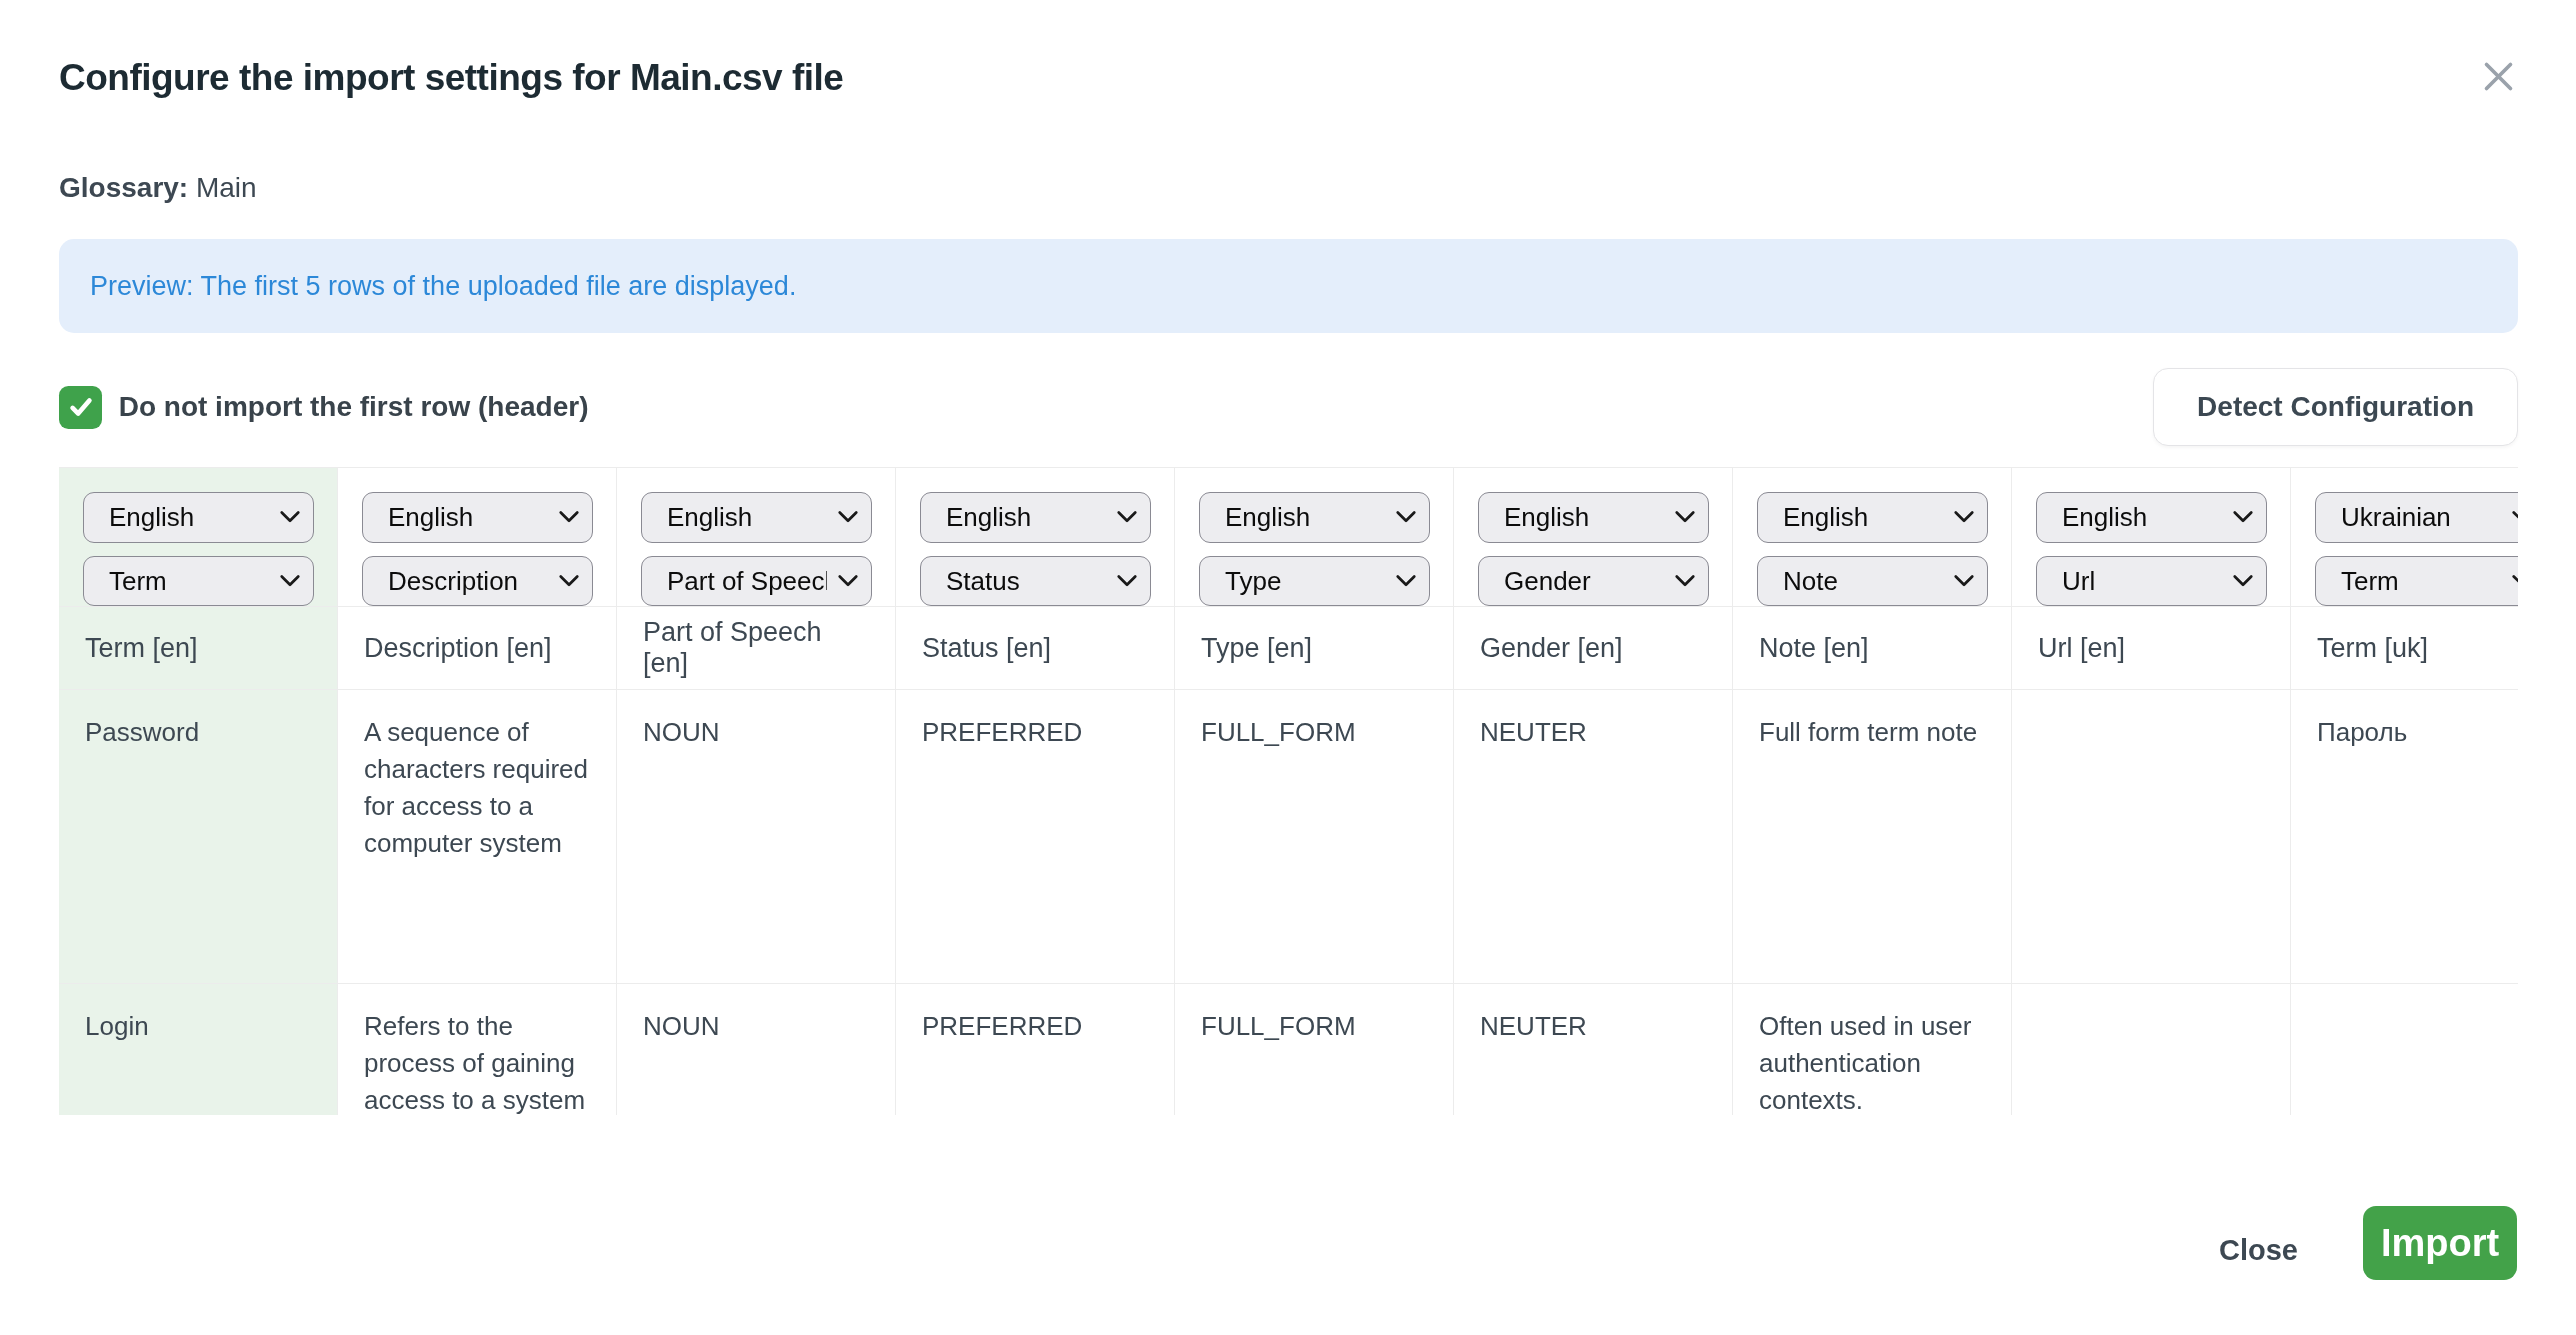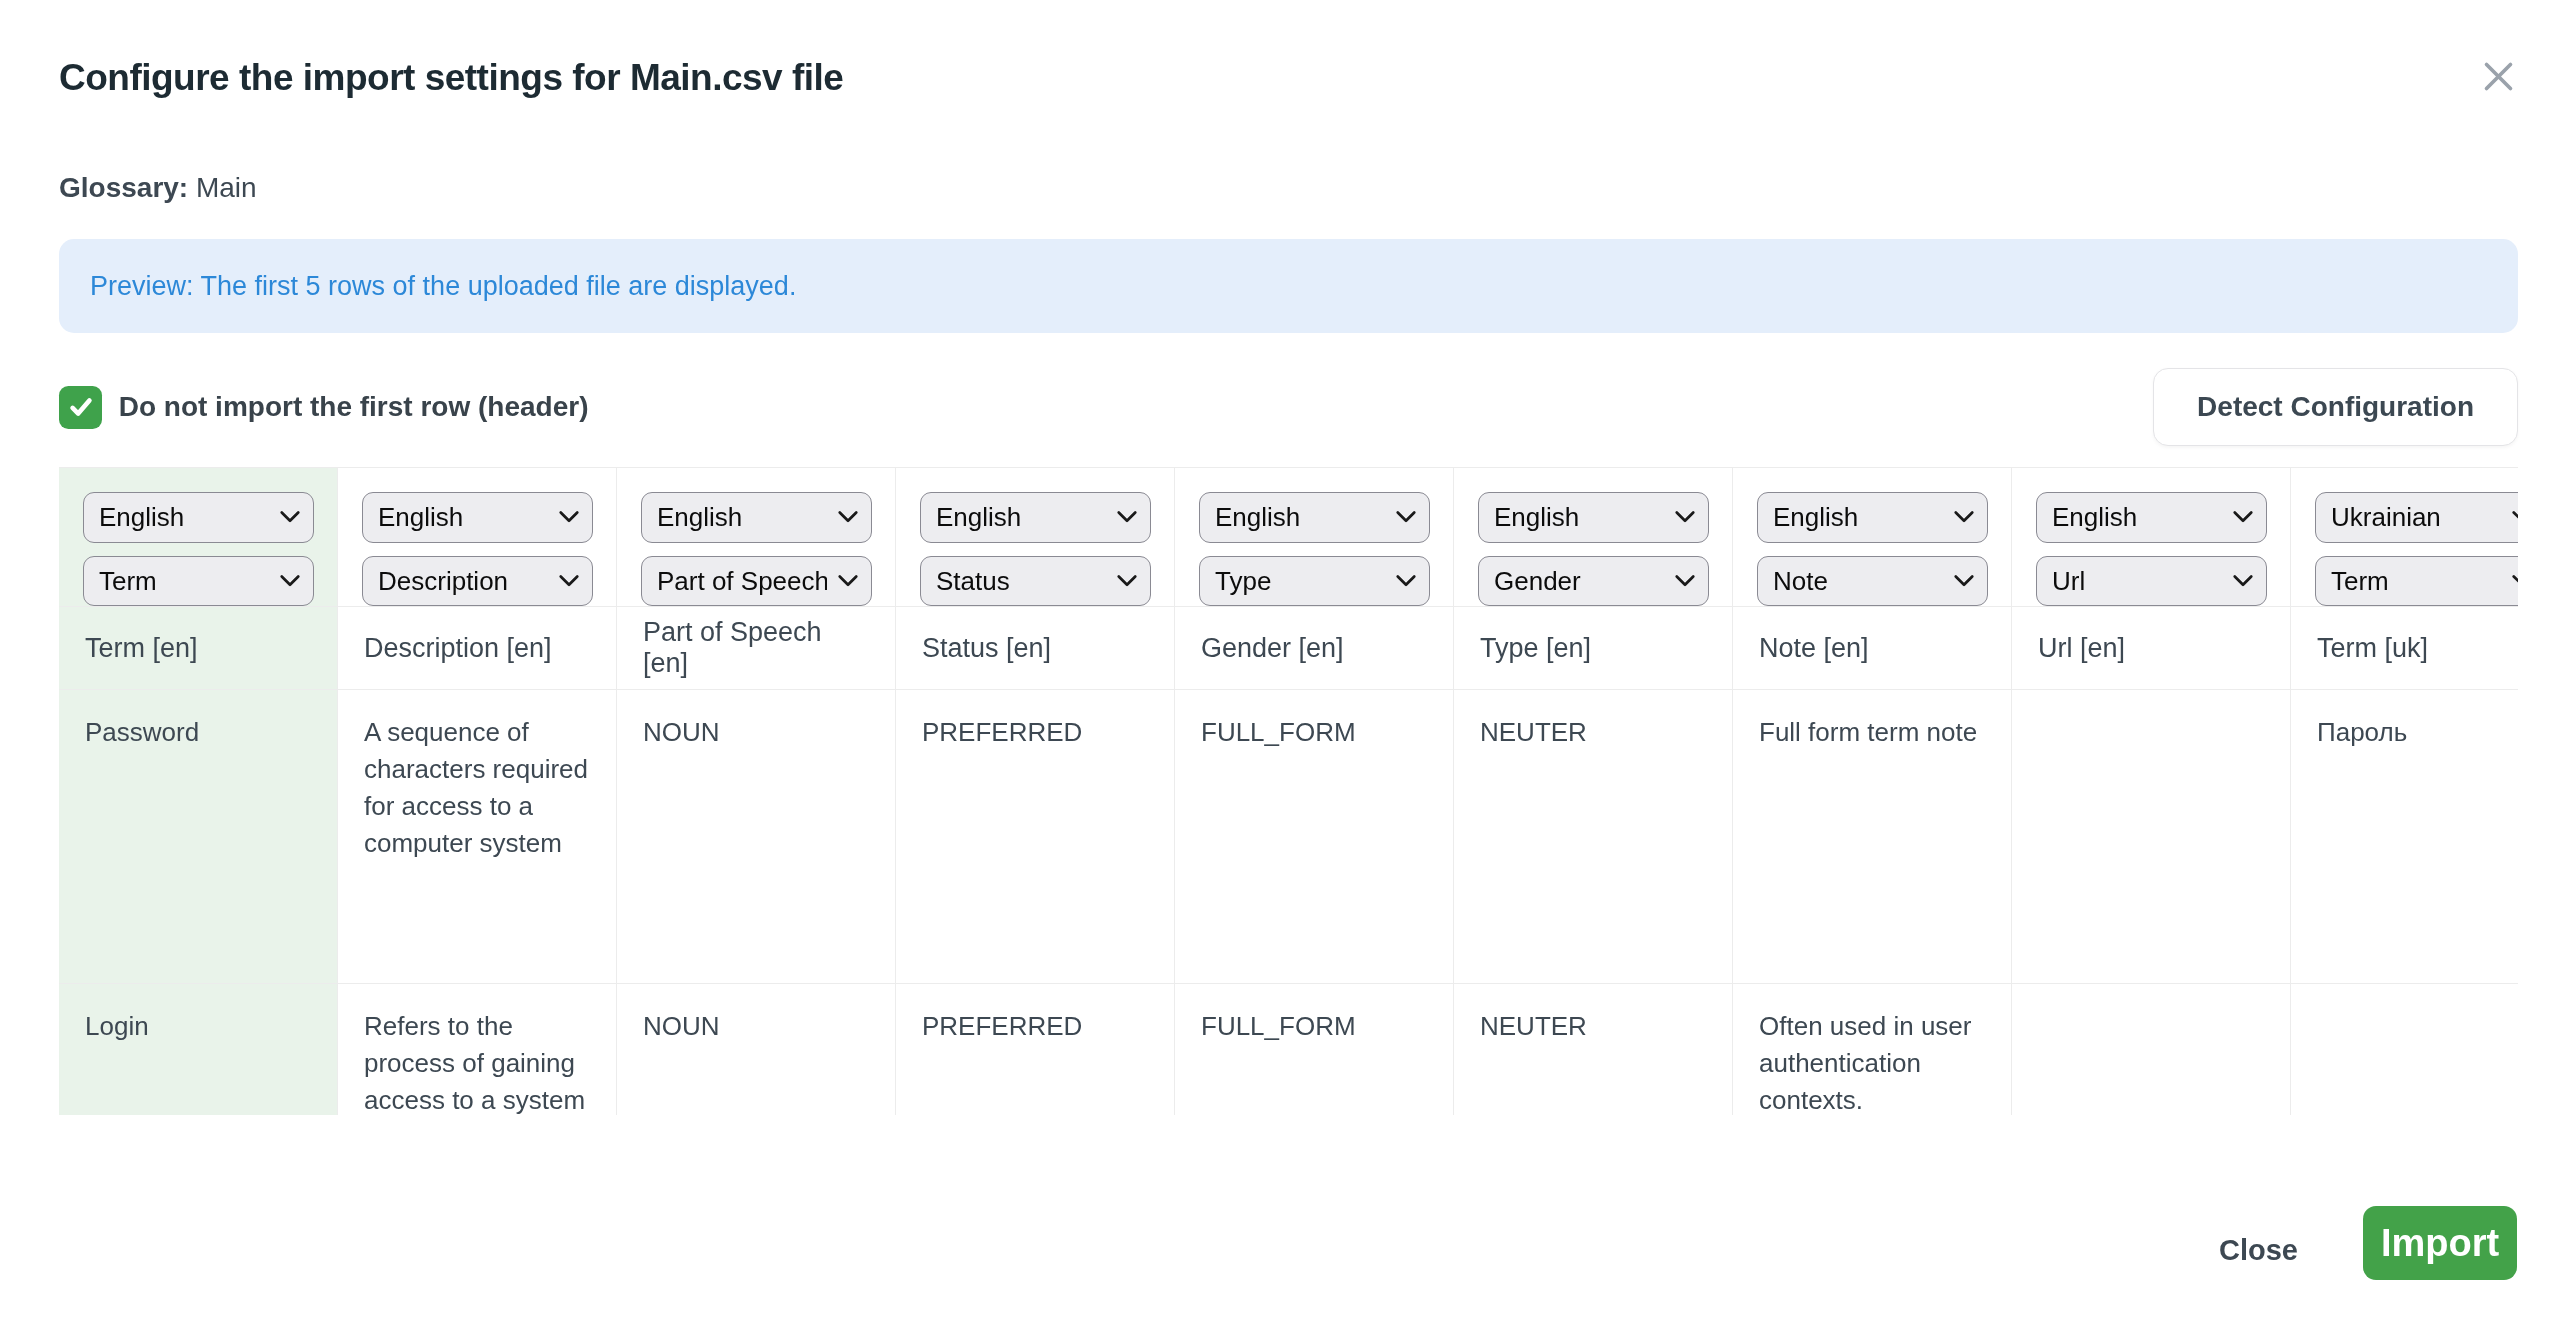--- a/index.html
+++ b/index.html
@@ -84,21 +84,21 @@
   .cell.first-col { background:#e9f3ea; }
   .cell.row-last { border-bottom:none; }
 
   .cell.sel-cell { padding:24px 26px 0 24px; display:flex; flex-direction:column; gap:13px; }
   .select-wrap { position:relative; width:231px; height:56px; }
   .select-wrap select {
     width:100%; height:100%;
     appearance:none; -webkit-appearance:none;
     background:#ededf0;
     border:1.9px solid #8a8a93; border-radius:11px;
-    padding:0 44px 0 15px;
+    padding:0 44px 0 25px;
     font-family:inherit; font-size:26px; color:#0c0c0c;
     cursor:pointer;
   }
   .select-wrap .chev {
     position:absolute; right:13px; top:50%; transform:translateY(-50%);
     pointer-events:none; display:flex; color:#1a1a1a;
   }
 
   .cell.hdr-cell {
     display:flex; align-items:center;
@@ -332,22 +332,22 @@
       <svg width="22" height="13" viewBox="0 0 24 14">
         <polyline points="3,2 12,11 21,2" fill="none" stroke="#1a1a1a" stroke-width="3" stroke-linecap="round" stroke-linejoin="round"></polyline>
       </svg>
     </span>
   </span>
 </div>
         <div class="cell hdr-cell first-col">Term [en]</div>
         <div class="cell hdr-cell">Description [en]</div>
         <div class="cell hdr-cell">Part of Speech [en]</div>
         <div class="cell hdr-cell">Status [en]</div>
+        <div class="cell hdr-cell">Type [en]</div>
         <div class="cell hdr-cell">Gender [en]</div>
-        <div class="cell hdr-cell">Type [en]</div>
         <div class="cell hdr-cell">Note [en]</div>
         <div class="cell hdr-cell">Url [en]</div>
         <div class="cell hdr-cell">Term [uk]</div>
         <div class="cell data-cell first-col">Password</div>
         <div class="cell data-cell">A sequence of characters required for access to a computer system</div>
         <div class="cell data-cell">NOUN</div>
         <div class="cell data-cell">PREFERRED</div>
         <div class="cell data-cell">FULL_FORM</div>
         <div class="cell data-cell">NEUTER</div>
         <div class="cell data-cell">Full form term note</div>

